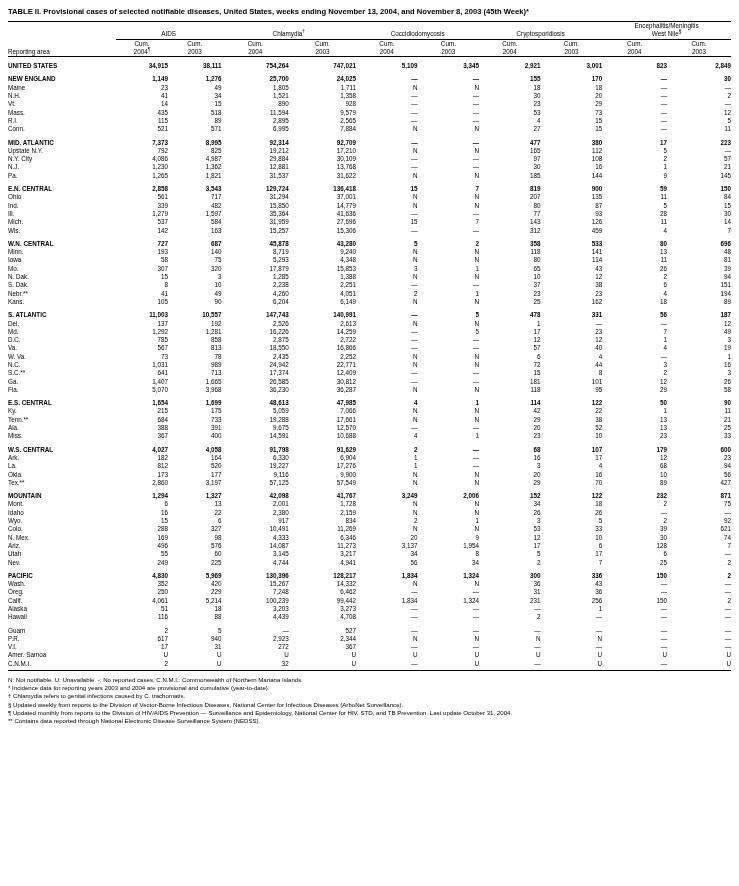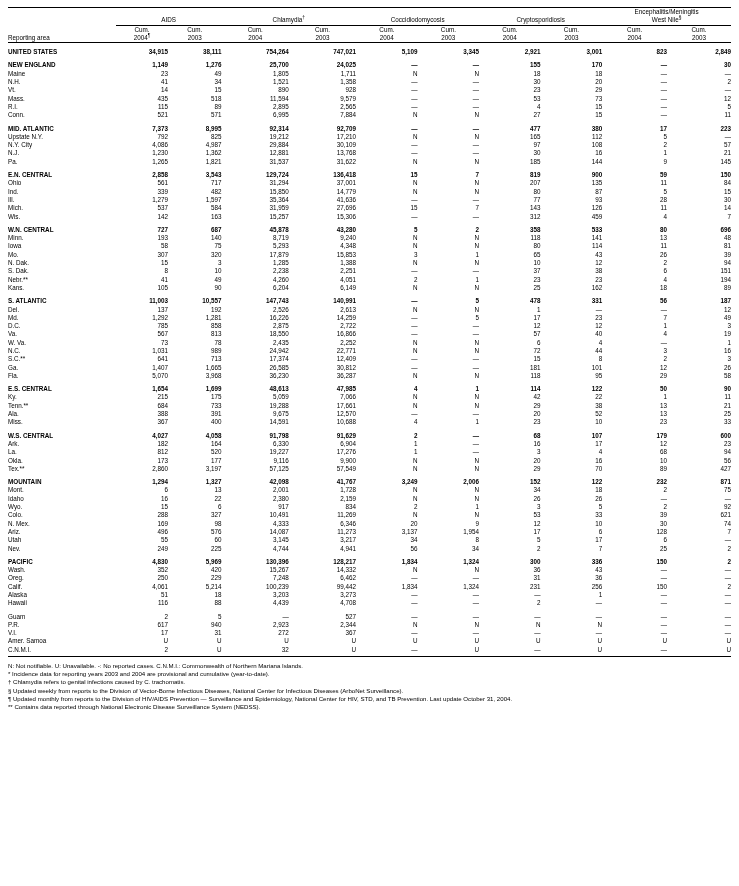--- a/index.html
+++ b/index.html
@@ -90,20 +90,21 @@
     margin-bottom: 3px;
     width: 723px;
   }
   sup { font-size: 4.8px; vertical-align: super; line-height: 0; }
 </style>
 </head>
 <body>
 
 <div class="page">
 
+  <div class="doc-title">TABLE II. Provisional cases of selected notifiable diseases, United States, weeks ending November 13, 2004, and November 8, 2003 (45th Week)*</div>
 
   <table class="main">
     <colgroup>
       <col style="width:93px">
       <col style="width:45px">
         <col style="width:46px">
       <col style="width:58px">
         <col style="width:58px">
       <col style="width:53px">
         <col style="width:53px">

